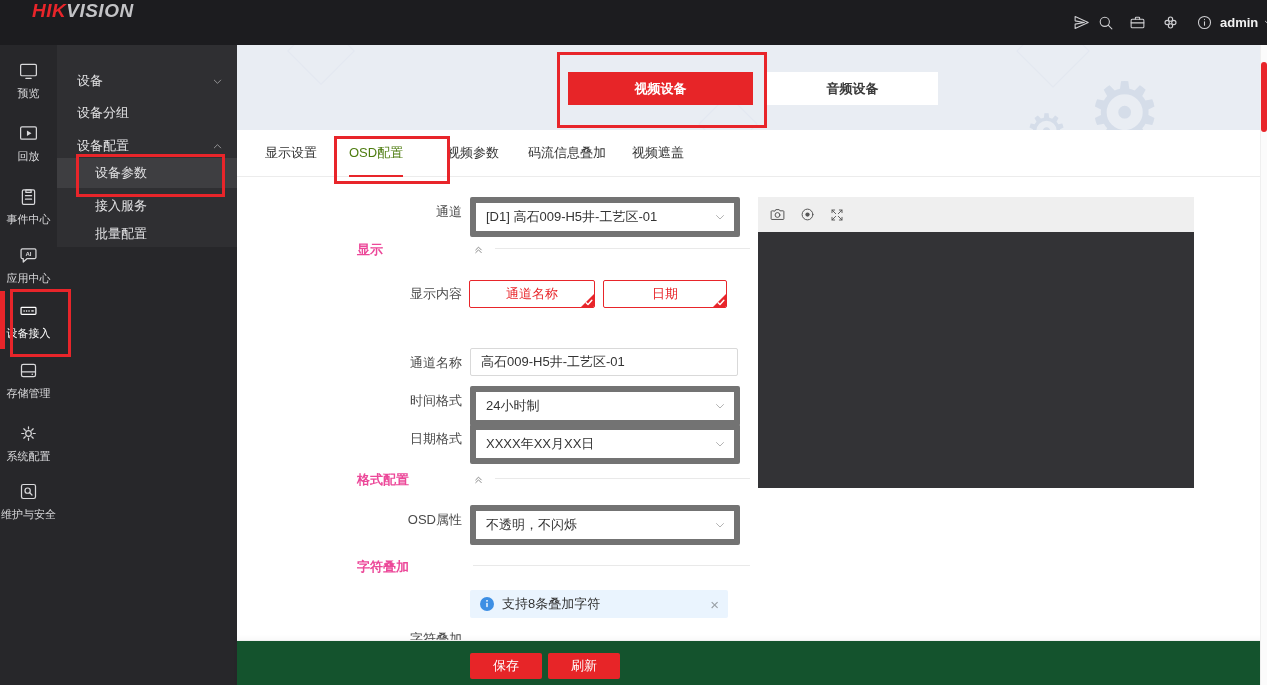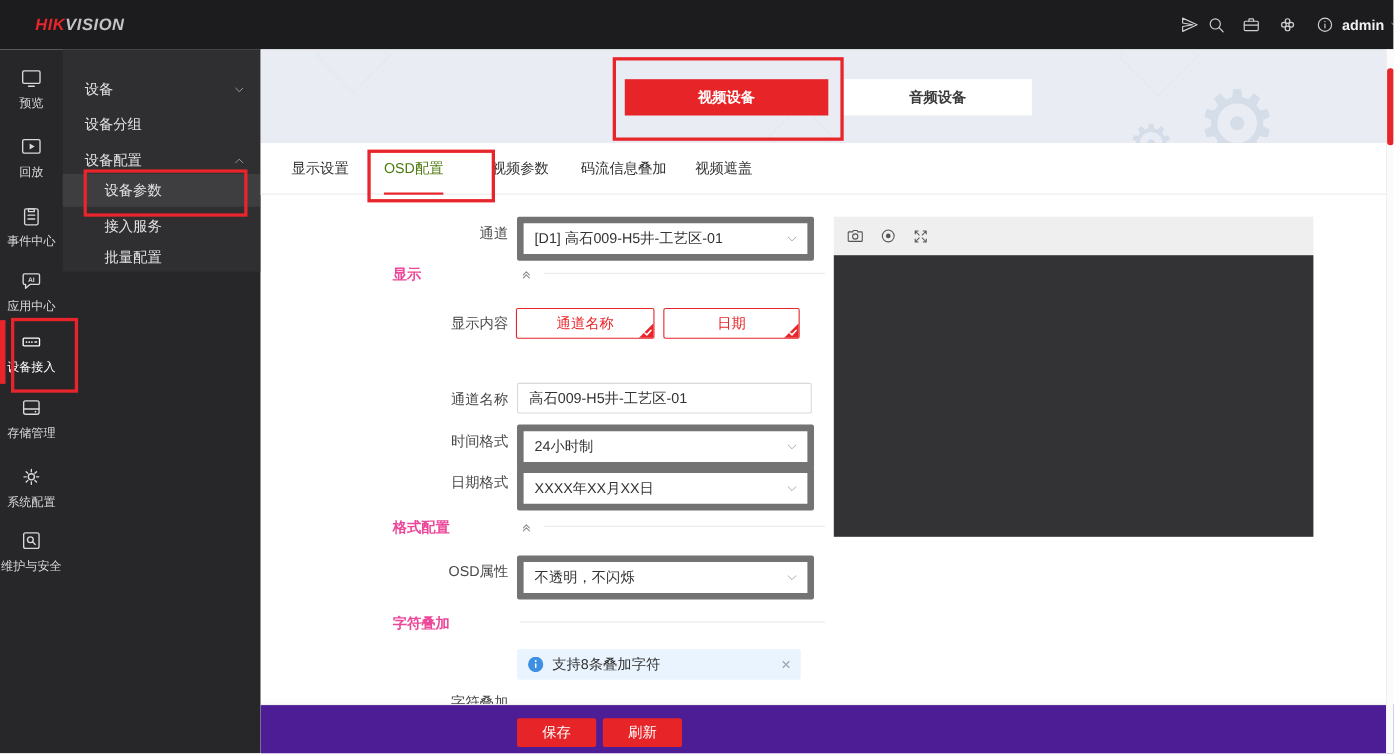--- a/index.html
+++ b/index.html
@@ -4,22 +4,22 @@
 <style>
   html,body{margin:0;padding:0;background:#fff;}
   .app{position:relative;width:1267px;height:685px;overflow:hidden;
        font-family:"Liberation Sans","DejaVu Sans",sans-serif;font-size:13px;color:#333;background:#fff;}
   .abs{position:absolute;}
   svg{display:block;}
   .ic{stroke:currentColor;fill:none;stroke-width:1.5;stroke-linecap:round;stroke-linejoin:round;}
 
   
   .topbar{left:0;top:0;width:1267px;height:45px;background:#1c1c1f;display:flex;align-items:center;}
-  .logo{position:absolute;left:32px;top:0;height:45px;display:flex;align-items:center;
-        font-style:italic;font-weight:bold;font-size:15px;letter-spacing:.5px;}
+  .logo{position:absolute;left:32px;top:0;height:45px;display:flex;align-items:flex-start;
+        font-style:italic;font-weight:bold;font-size:19px;letter-spacing:.5px;}
   .logo .hik{color:#e8252a;} .logo .vision{color:#c3c3c6;}
   .tb-ic{position:absolute;top:0;height:45px;width:26px;display:flex;align-items:center;justify-content:center;color:#cfcfd2;cursor:pointer;}
   .tb-admin{position:absolute;top:0;height:45px;display:flex;align-items:center;gap:5px;color:#f2f2f2;font-weight:bold;cursor:pointer;}
 
   
   .leftrail{left:0;top:45px;width:237px;height:640px;background:#27272a;}
   .navitem{position:absolute;left:0;width:57px;display:flex;flex-direction:column;align-items:center;gap:5px;color:#d9d9db;cursor:pointer;}
   .navitem .lbl{font-size:11px;white-space:nowrap;}
   .nav-active-stripe{left:0;width:5px;background:#e8252a;}
 
@@ -63,21 +63,21 @@
 
   .banner{position:absolute;height:28px;background:#eaf4fe;border-radius:2px;display:flex;align-items:center;}
   .banner .bic{margin-left:10px;display:flex;}
   .banner .btxt{margin-left:8px;color:#333;}
   .banner .bclose{position:absolute;right:9px;color:#9aa0a6;font-size:15px;cursor:pointer;line-height:1;}
 
   .ovrow{position:absolute;color:#555;display:flex;align-items:flex-start;margin-top:12px;}
   .ovbtn{display:flex;align-items:center;gap:4px;cursor:pointer;}
   .ovbtn.disabled{color:#c3c3c3;cursor:default;}
 
-  .footer{left:0;top:595px;width:1030px;height:45px;background:#4c1d95;border-top:1px solid #f0f0f0;
+  .footer{left:0;top:595px;width:1030px;height:45px;background:#14532d;border-top:1px solid #f0f0f0;
           box-shadow:0 -2px 5px rgba(0,0,0,.03);}
   .footbtn{position:absolute;top:12px;width:72px;height:26px;background:#e72528;color:#fff;border:none;border-radius:2px;
            font:13px "Liberation Sans","DejaVu Sans",sans-serif;cursor:pointer;}
 
   .ptoolbar{left:521px;top:152px;width:436px;height:35px;background:#efefef;display:flex;align-items:center;gap:13px;padding-left:11px;box-sizing:border-box;}
   .ptool{color:#555;cursor:pointer;display:flex;}
   .pvideo{left:521px;top:187px;width:436px;height:256px;background:#333336;}
 
   .scrolltrack{left:1260px;top:45px;width:7px;height:640px;background:#fbfbfb;border-left:1px solid #efefef;box-sizing:border-box;}
   .scrollthumb{left:1261px;top:62px;width:6px;height:70px;background:#e8252a;border-radius:3px;cursor:pointer;}

